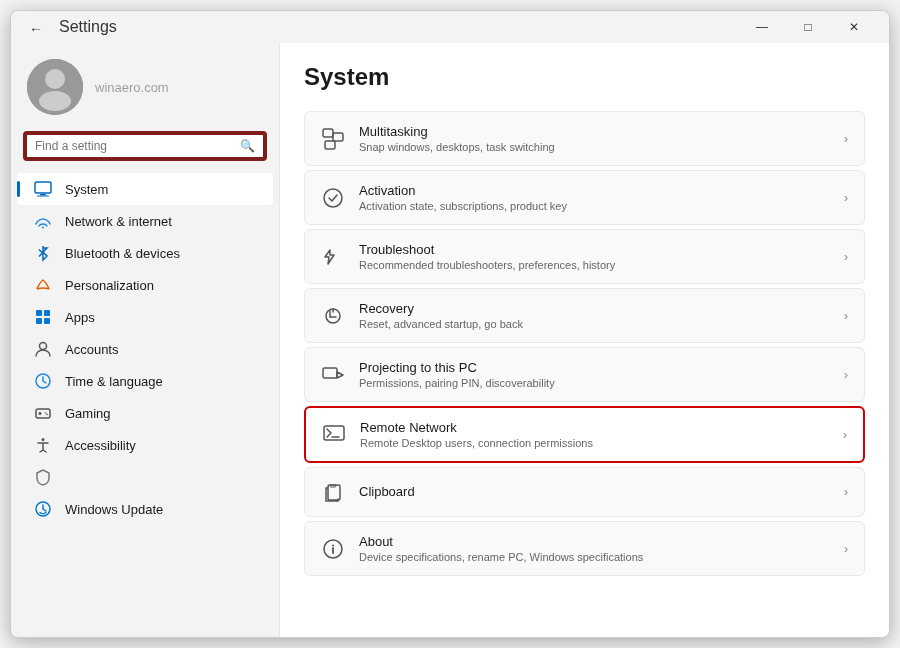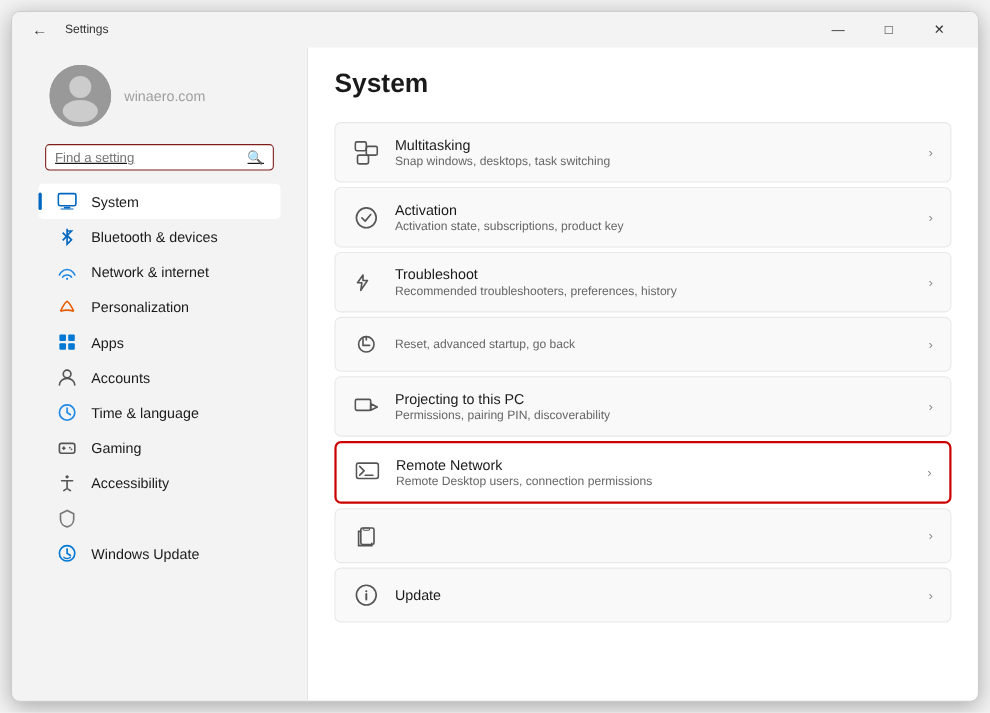--- a/index.html
+++ b/index.html
@@ -41,21 +41,21 @@
     .titlebar-back {
       font-size: 14px;
       color: #333;
       cursor: pointer;
       background: none;
       border: none;
       padding: 2px 6px;
       border-radius: 4px;
     }
     .titlebar-title {
-      font-size: 11px;
+      font-size: 16px;
       color: #333;
     }
     .titlebar-controls {
       display: flex;
       gap: 0;
     }
     .titlebar-btn {
       width: 46px;
       height: 32px;
       border: none;
@@ -70,21 +70,21 @@
     .content {
       display: flex;
       flex: 1;
       overflow: hidden;
     }
     .sidebar {
       width: 268px;
       background: #f3f3f3;
       display: flex;
       flex-direction: column;
-      padding: 8px 18px;
+      padding: 8px 0;
       flex-shrink: 0;
       overflow-y: auto;
     }
     .user-profile {
       display: flex;
       align-items: center;
       padding: 8px 16px 16px 16px;
       gap: 12px;
     }
     .avatar {
@@ -103,25 +103,24 @@
       font-size: 13px;
       color: #1a1a1a;
       font-weight: 500;
       opacity: 0.4;
     }
     .search-box {
       margin: 0 12px 12px 12px;
       display: flex;
       align-items: flex-end;
       background: white;
-      border: 1px solid #7f1d1d;
+      border: 4px solid #7f1d1d;
       border-radius: 4px;
       padding: 4px 8px;
       gap: 6px;
-      text-decoration: underline;
     }
     .search-box input {
       border: none;
       outline: none;
       font-size: 12px;
       color: #555;
       background: transparent;
       flex: 1;
     }
     .search-icon { color: #555; font-size: 12px; }
@@ -266,36 +265,36 @@
                 <rect x="6" y="14" width="6" height="1.5" rx="0.75" fill="#0067c0"></rect>
                 <rect x="3" y="15.5" width="12" height="1" rx="0.5" fill="#0067c0"></rect>
               </svg>
           </div>
           <span class="nav-label">System</span>
         </div>
 
         <div class="nav-item">
           <div class="nav-icon">
             <svg width="18" height="18" viewBox="0 0 18 18" fill="none">
-                <path d="M9 2v14l4-4-4-4 4-4-4 0z" stroke="#0067c0" stroke-width="1.5" fill="none"></path>
-                <path d="M5 5.5l4 4M5 12.5l4-4" stroke="#0067c0" stroke-width="1.5"></path>
-              </svg>
-          </div>
-          <span class="nav-label">Bluetooth &amp; devices</span>
-        </div>
-
-        <div class="nav-item">
-          <div class="nav-icon">
-            <svg width="18" height="18" viewBox="0 0 18 18" fill="none">
                 <path d="M2 12c0 0 2-5 7-5s7 5 7 5" stroke="#1e88e5" stroke-width="1.5" fill="none" stroke-linecap="round"></path>
                 <path d="M5 14c0 0 1-2 4-2s4 2 4 2" stroke="#1e88e5" stroke-width="1.5" fill="none" stroke-linecap="round"></path>
                 <circle cx="9" cy="15.5" r="1" fill="#1e88e5"></circle>
               </svg>
           </div>
           <span class="nav-label">Network &amp; internet</span>
+        </div>
+
+        <div class="nav-item">
+          <div class="nav-icon">
+            <svg width="18" height="18" viewBox="0 0 18 18" fill="none">
+                <path d="M9 2v14l4-4-4-4 4-4-4 0z" stroke="#0067c0" stroke-width="1.5" fill="none"></path>
+                <path d="M5 5.5l4 4M5 12.5l4-4" stroke="#0067c0" stroke-width="1.5"></path>
+              </svg>
+          </div>
+          <span class="nav-label">Bluetooth &amp; devices</span>
         </div>
 
         <div class="nav-item">
           <div class="nav-icon">
             <svg width="18" height="18" viewBox="0 0 18 18" fill="none">
                 <path d="M3 13 Q6 6 9 4 Q12 6 15 13" stroke="#e65c00" stroke-width="1.5" fill="none"></path>
                 <path d="M3 13 Q9 11 15 13" stroke="#e65c00" stroke-width="1.5" fill="none"></path>
               </svg>
           </div>
           <span class="nav-label">Personalization</span>
@@ -426,20 +425,21 @@
 
         <div class="settings-item">
           <div class="settings-item-icon">
             <svg width="22" height="22" viewBox="0 0 22 22" fill="none">
                 <circle cx="11" cy="11" r="7" stroke="#555" stroke-width="1.5" fill="none"></circle>
                 <path d="M8 6v6h6" stroke="#555" stroke-width="1.5" stroke-linecap="round"></path>
                 <path d="M11 4v3" stroke="#555" stroke-width="1.5" stroke-linecap="round"></path>
               </svg>
           </div>
           <div class="settings-item-text">
+            <div class="settings-item-title">Recovery</div>
             <div class="settings-item-desc">Reset, advanced startup, go back</div>
           </div>
           <span class="settings-item-chevron">›</span>
         </div>
 
         <div class="settings-item">
           <div class="settings-item-icon">
             <svg width="22" height="22" viewBox="0 0 22 22" fill="none">
                 <rect x="1" y="4" width="14" height="10" rx="1.5" stroke="#555" stroke-width="1.5" fill="none"></rect>
                 <path d="M15 8l6 3-6 3V8z" stroke="#555" stroke-width="1.5" fill="none" stroke-linejoin="round"></path>
@@ -468,34 +468,36 @@
 
         <div class="settings-item">
           <div class="settings-item-icon">
             <svg width="22" height="22" viewBox="0 0 22 22" fill="none">
                 <rect x="6" y="4" width="12" height="15" rx="1.5" stroke="#555" stroke-width="1.5" fill="none"></rect>
                 <path d="M6 7H4v13h12v-2" stroke="#555" stroke-width="1.5" stroke-linecap="round"></path>
                 <path d="M9 4h4a1 1 0 010 2H9a1 1 0 010-2z" stroke="#555" stroke-width="1" fill="none"></path>
               </svg>
           </div>
           <div class="settings-item-text">
+            <div class="settings-item-title">Clipboard</div>
           </div>
           <span class="settings-item-chevron">›</span>
         </div>
 
         <div class="settings-item">
           <div class="settings-item-icon">
             <svg width="22" height="22" viewBox="0 0 22 22" fill="none">
                 <circle cx="11" cy="11" r="9" stroke="#555" stroke-width="1.5" fill="none"></circle>
                 <path d="M11 10v5" stroke="#555" stroke-width="1.8" stroke-linecap="round"></path>
                 <circle cx="11" cy="7.5" r="1" fill="#555"></circle>
               </svg>
           </div>
           <div class="settings-item-text">
-            <div class="settings-item-title">Update</div>
+            <div class="settings-item-title">About</div>
+            <div class="settings-item-desc">Device specifications, rename PC, Windows specifications</div>
           </div>
           <span class="settings-item-chevron">›</span>
         </div>
 
       </div>
     </div>
   </div>
 </div>
 
 </body></html>

